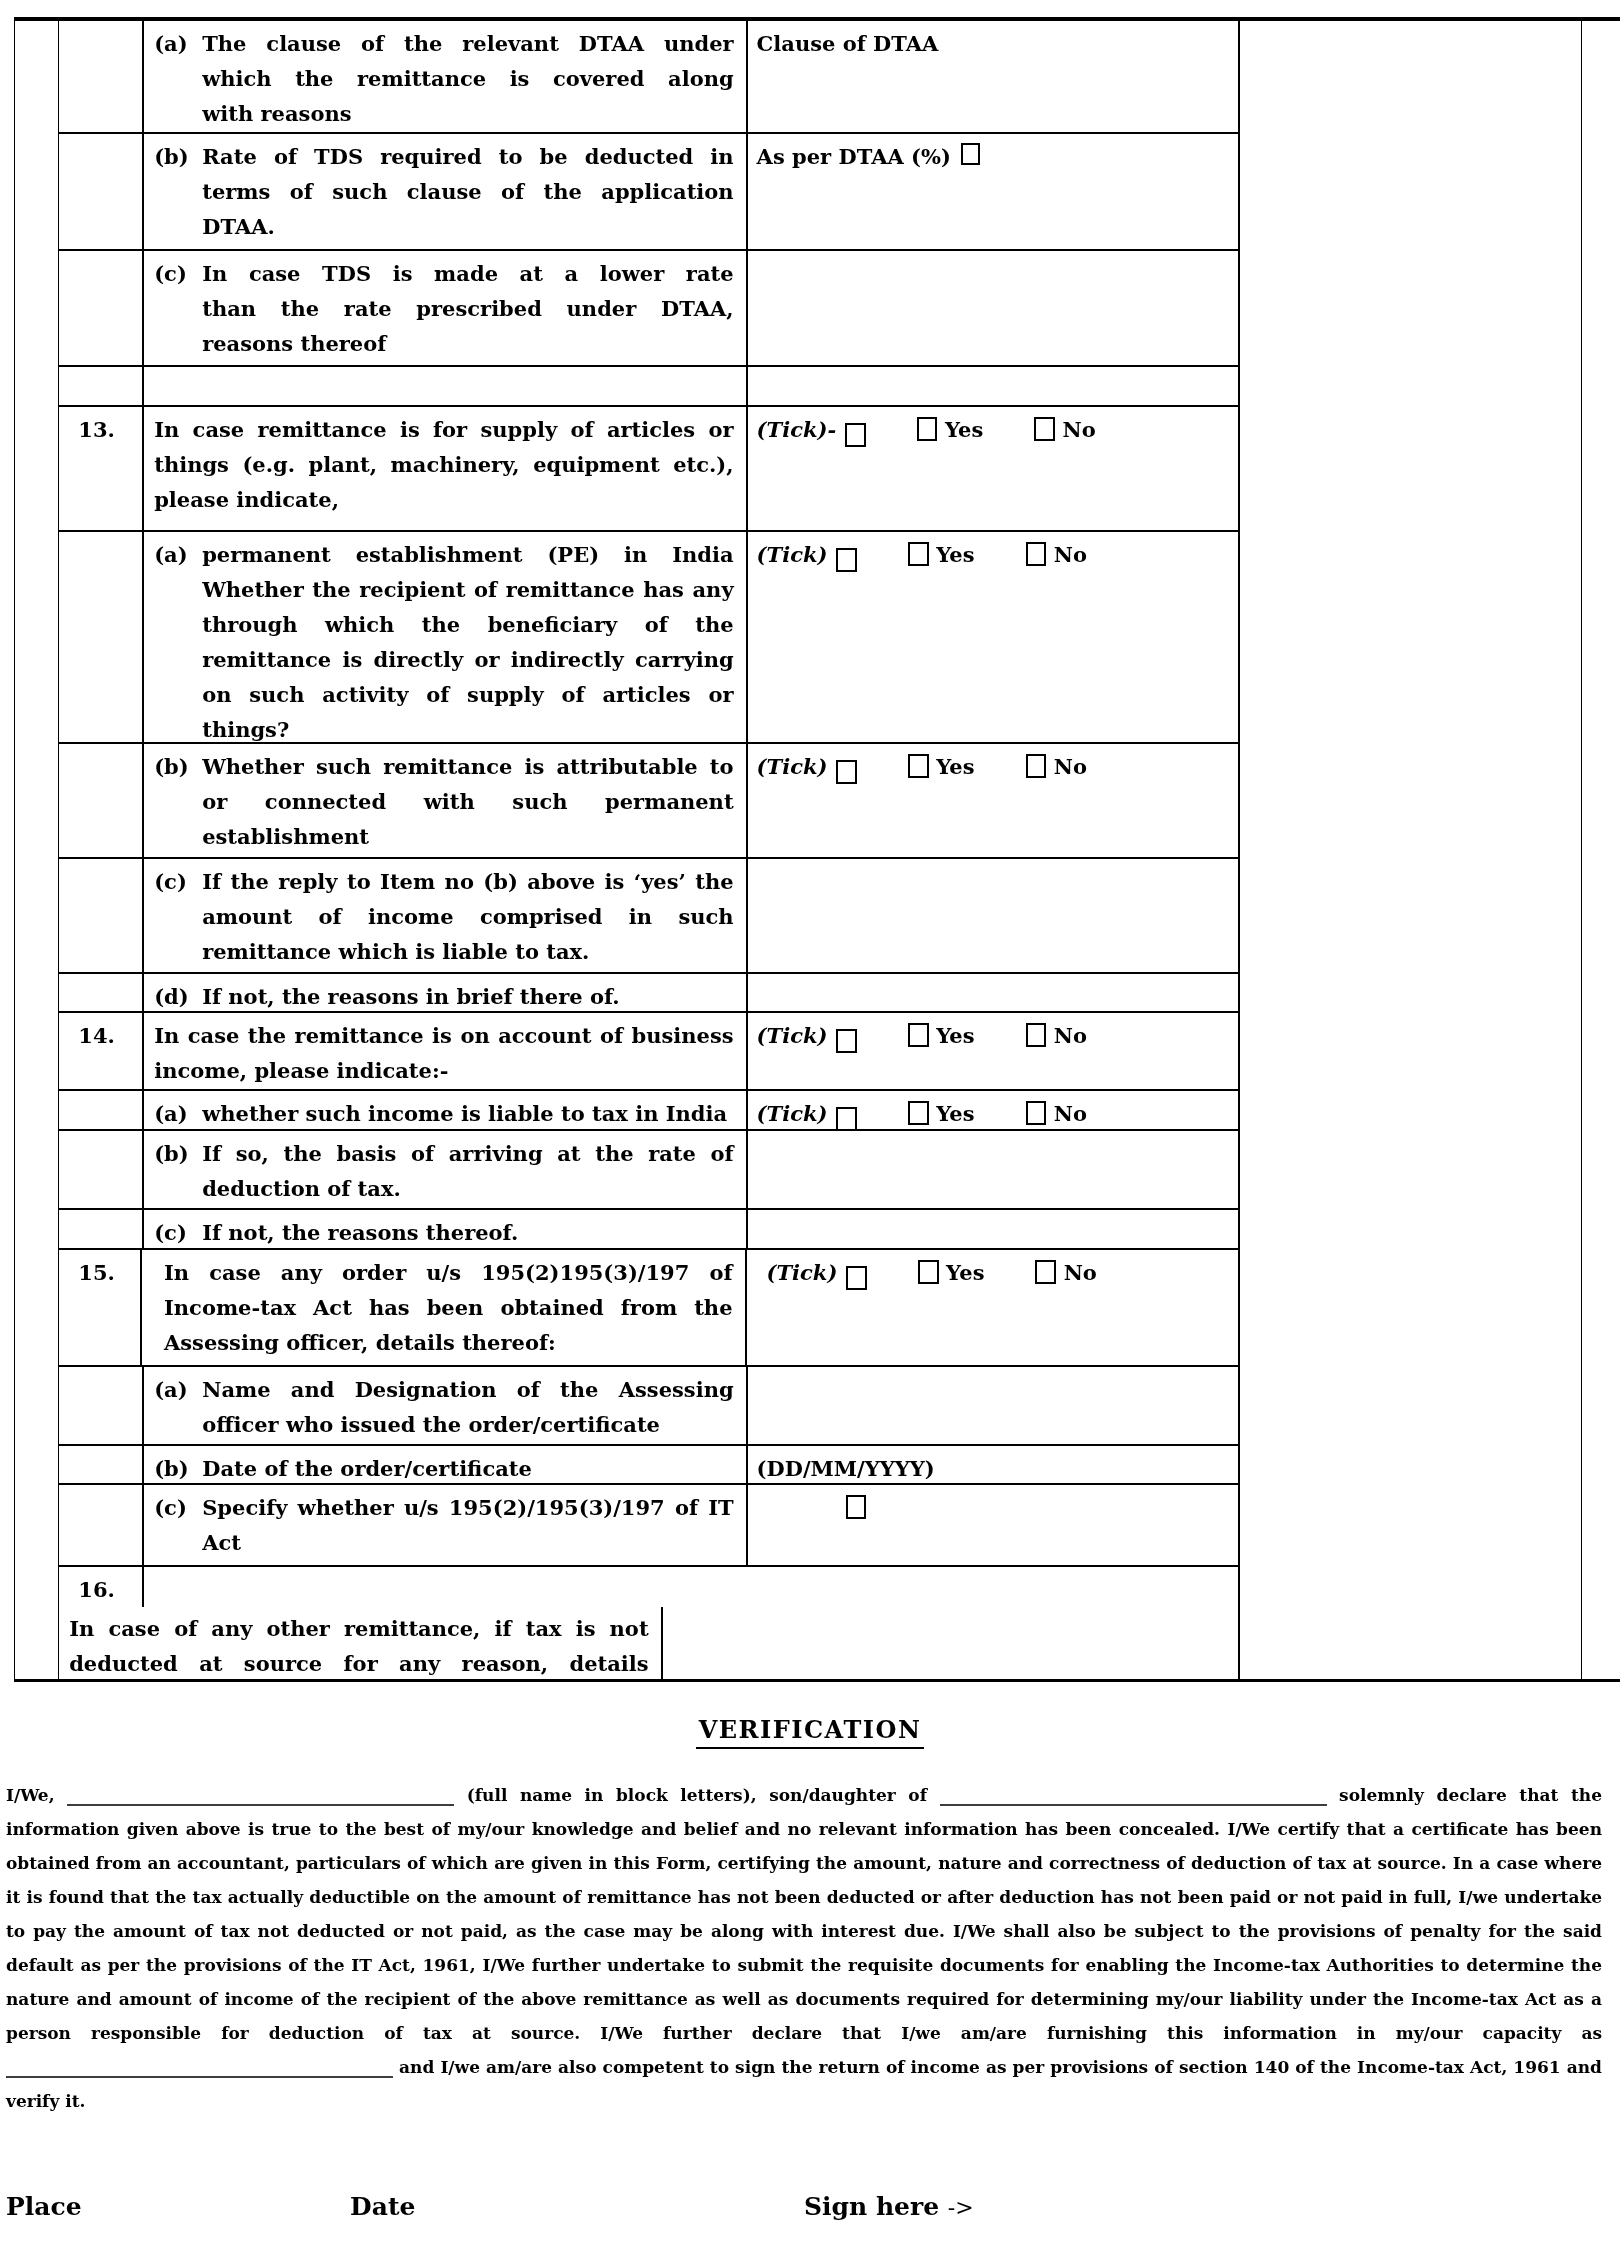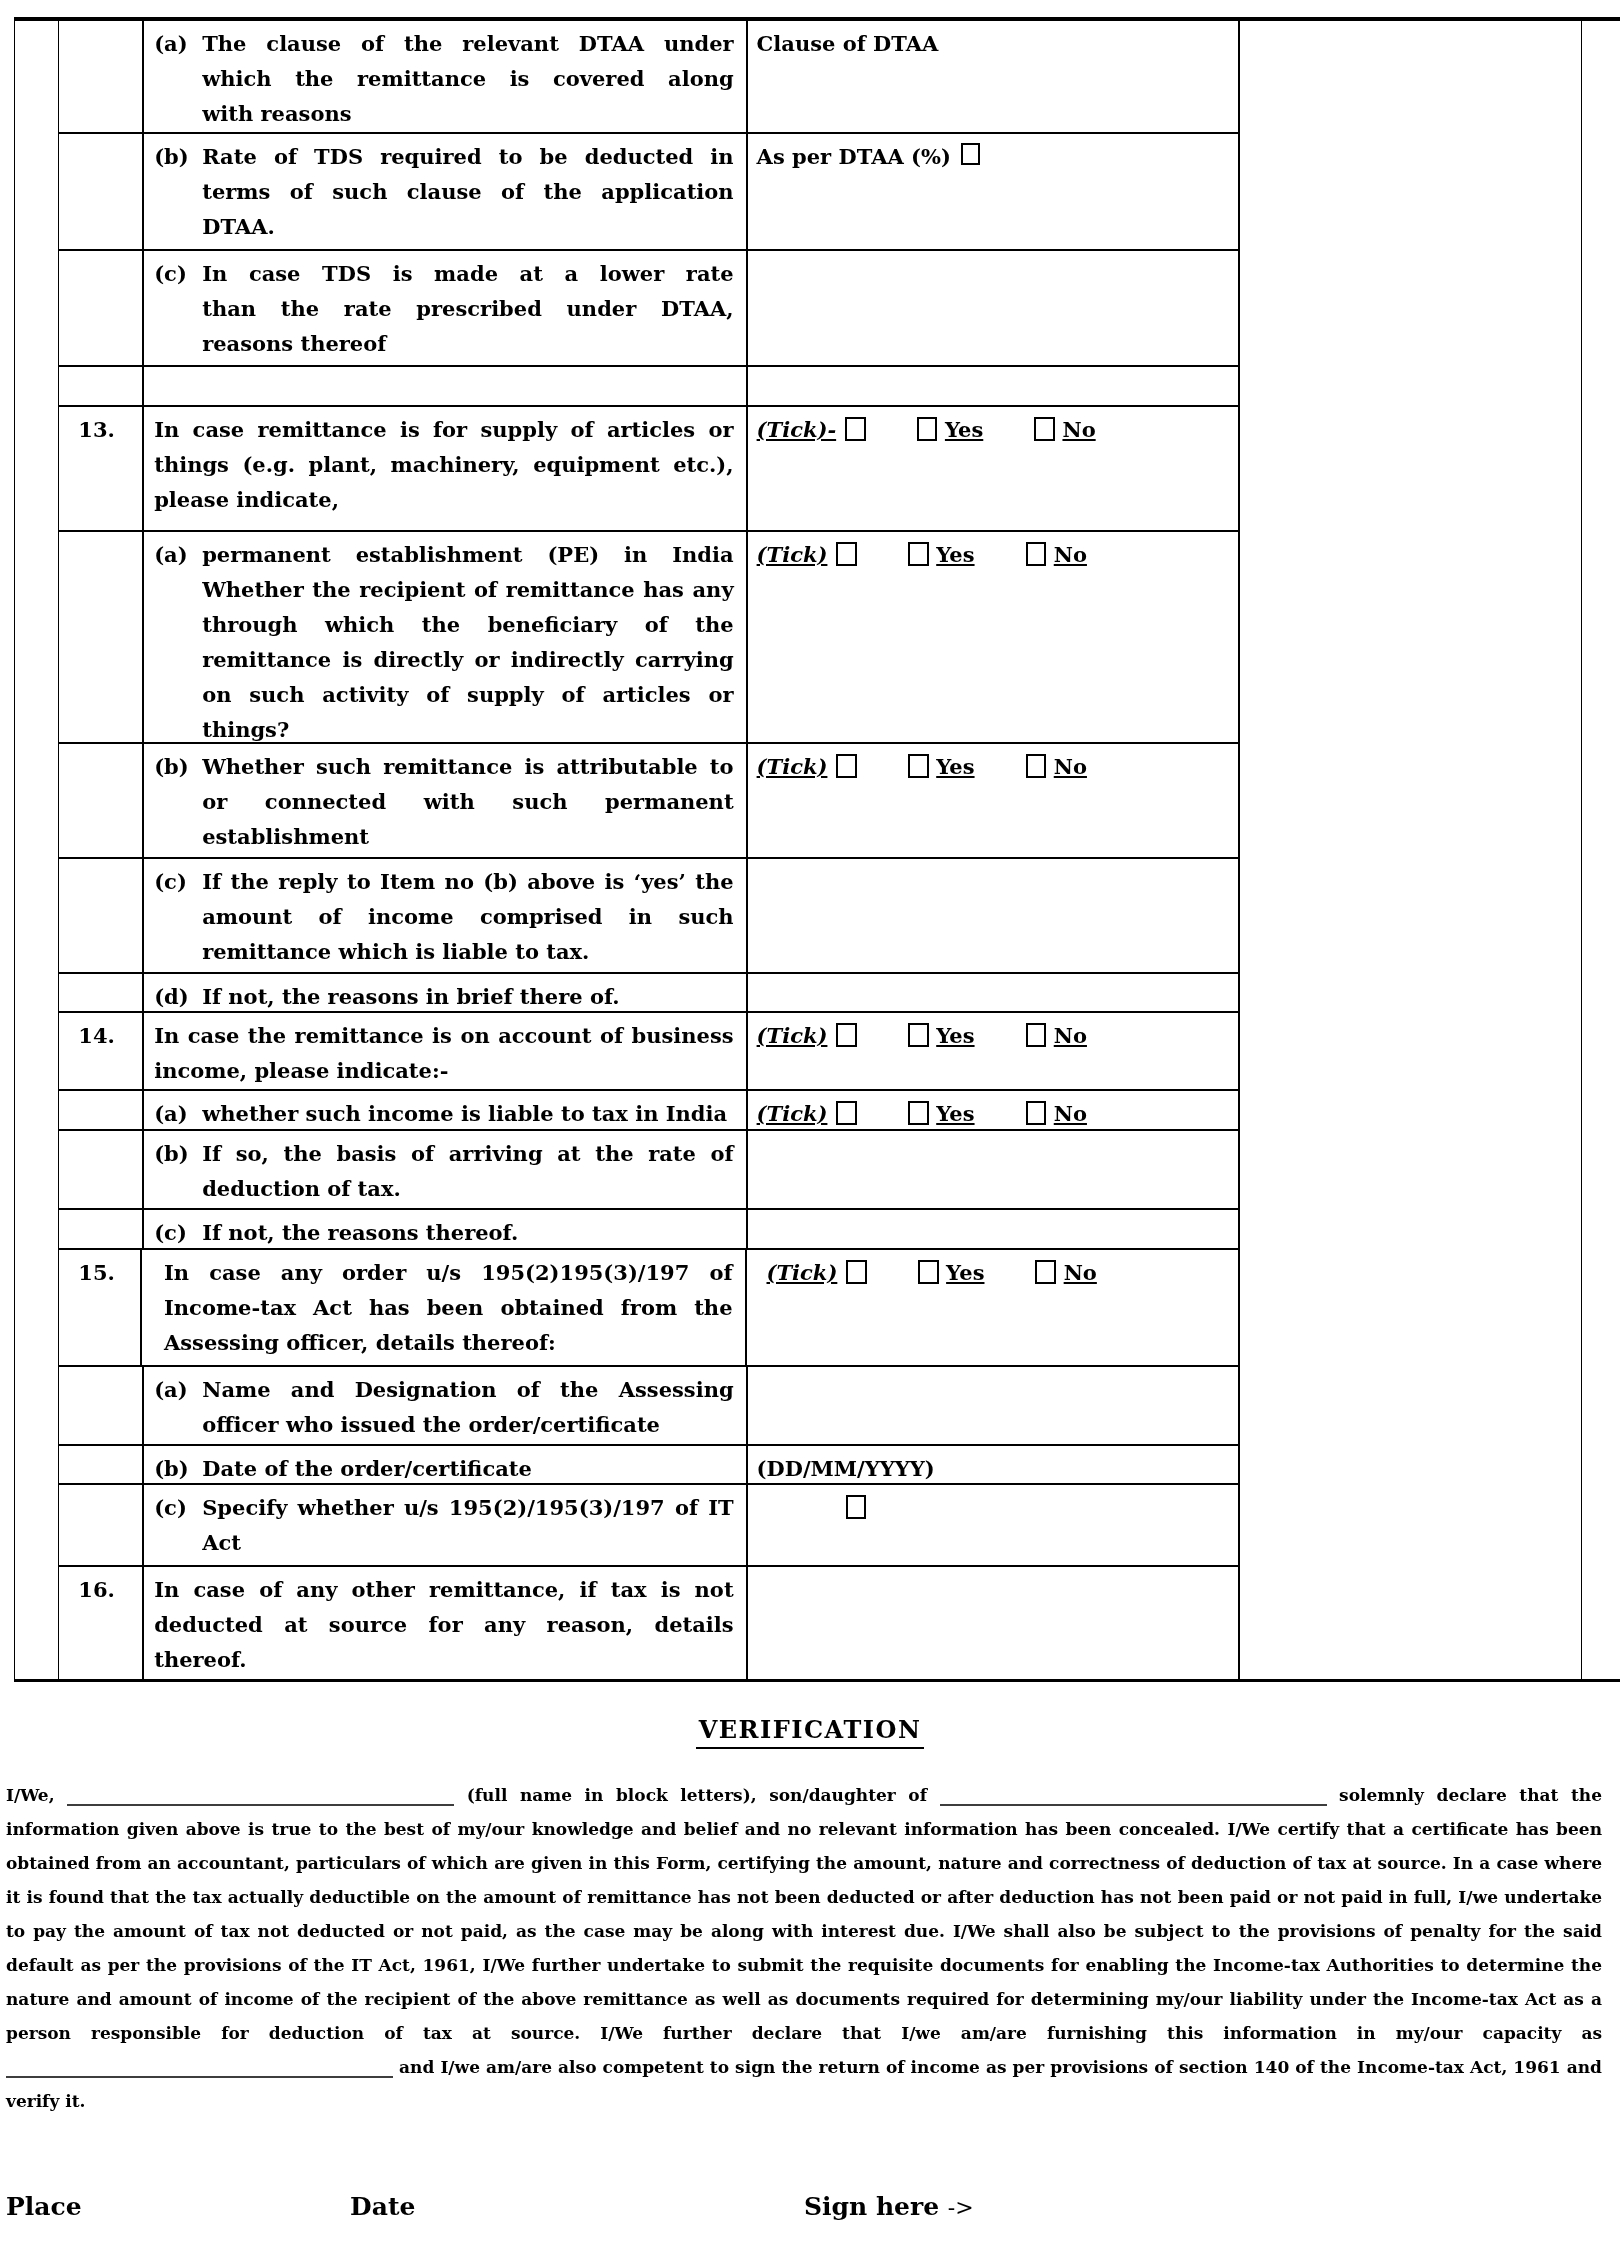--- a/index.html
+++ b/index.html
@@ -19,21 +19,21 @@
   .cell { box-sizing:border-box; font-weight:bold; font-size:21px; line-height:35px; }
   .cell.num { width:85px; border-right:2.3px solid #000; padding:4.5px 0 0 19.7px; }
   .cell.q   { width:604px; border-right:2.3px solid #000; padding:4.5px 12px 0 10.6px; position:relative; }
   .cell.a   { width:489px; padding:4.5px 7.6px 0 9px; }
   .lbl { position:absolute; left:10.6px; top:4.5px; }
   .qlines.with-lbl { margin-left:48px; }
   .qline { text-align:justify; text-align-last:justify; }
   .qline:last-child { text-align-last:left; }
 
   
-  .aflex { display:flex; align-items:flex-start;text-decoration:underline; }
+  .aflex { display:flex; align-items:flex-end; }
   .ticklbl { font-style:italic; white-space:nowrap; }
   .cbox { display:inline-block; width:16.6px; height:19.7px; border:2.3px solid #000; background:#fff; }
   .aflex .cbox { margin-top:5.3px; }
   .cbox.first { margin-left:9px; }
   .grp { margin-left:51px; display:flex; align-items:flex-start; }
   .grp .cbox { margin-right:7.6px; }
   .cbox.small { width:15px; height:18px; margin-left:10.6px; vertical-align:-0.8px; }
   .cbox.solo { margin-left:89px; margin-top:5.3px; }
   .atext { white-space:nowrap; }
 
@@ -316,21 +316,21 @@
           <div class="cell num"></div>
           <div class="cell q">
             <span class="lbl">(c)</span>
             <div class="qlines with-lbl">
               <div class="qline">Specify whether u/s 195(2)/195(3)/197 of IT</div>
               <div class="qline">Act</div>
             </div>
           </div>
           <div class="cell a"><span class="cbox solo"></span></div>
         </div>
-        <div class="trow" style="height: 112px;">
+        <div class="trow" style="height: 112px; flex-direction: column;">
           <div class="cell num">16.</div>
           <div class="cell q">
             <div class="qlines">
               <div class="qline">In case of any other remittance, if tax is not</div>
               <div class="qline">deducted at source for any reason, details</div>
               <div class="qline">thereof.</div>
             </div>
           </div>
           <div class="cell a"></div>
         </div>

